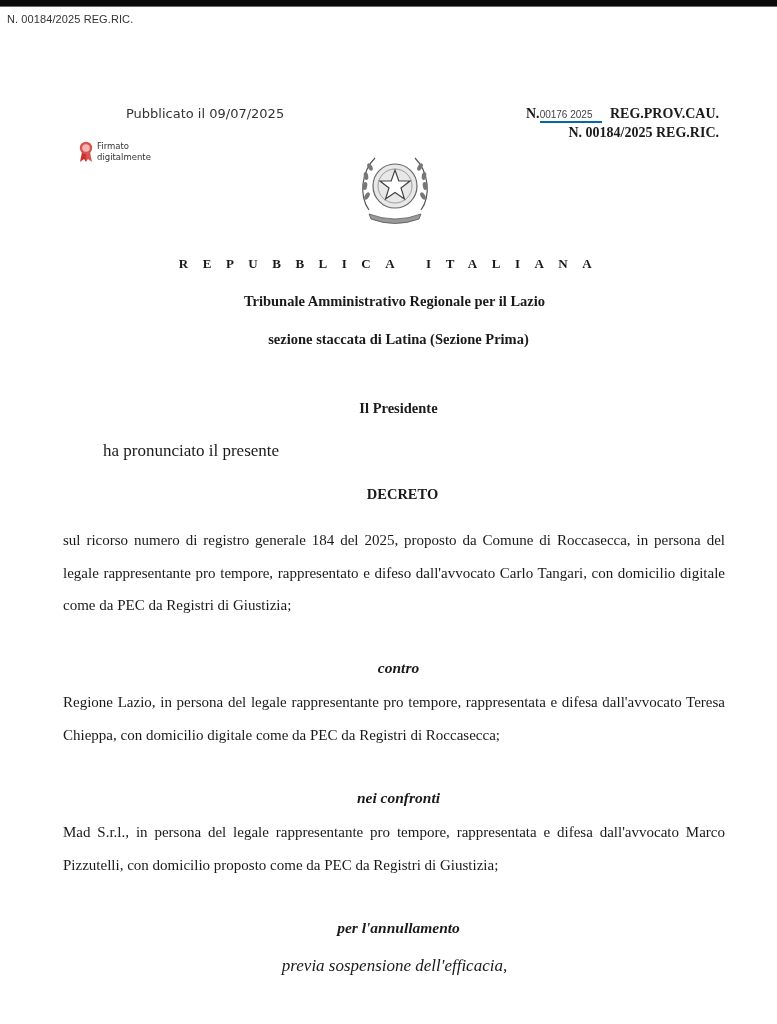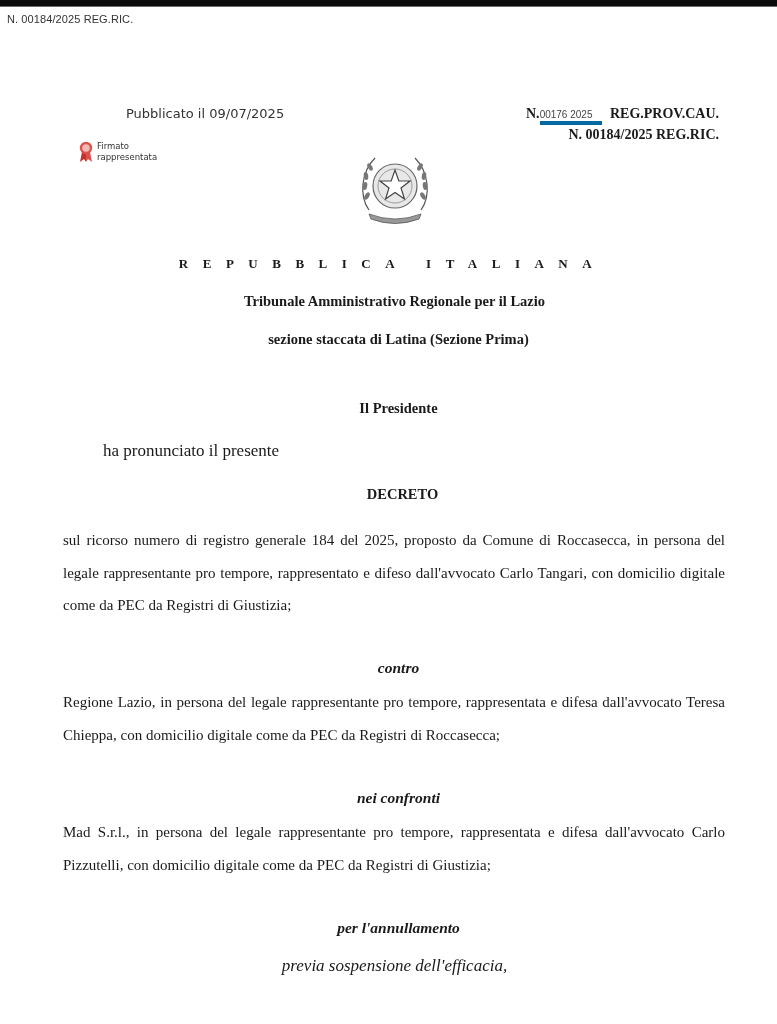--- a/index.html
+++ b/index.html
@@ -69,21 +69,21 @@
       line-height: 19px;
       color: #1a1a1a;
     }
     .refs .num-field {
       font-family: "Liberation Sans", sans-serif;
       font-weight: normal;
       font-size: 10px;
       text-decoration: underline;
       padding-right: 10px;
       color: #444;
-      border-bottom: 4px solid #0369a1;
+      border-bottom: 2px solid #0369a1;
       text-decoration: none;
       display: inline-block;
       line-height: 12px;
       margin-right: 4px;
     }
     .emblem {
       position: absolute;
       left: 355px;
       top: 148px;
       width: 80px;
@@ -175,21 +175,21 @@
 
 <div class="signed">
   <svg class="ribbon" viewBox="0 0 16 22">
     <path d="M4 11 L2 21 L6 18 L8 21 L8 13 Z" fill="#c9302c"></path>
     <path d="M12 11 L14 21 L10 18 L8 21 L8 13 Z" fill="#d9534f"></path>
     <circle cx="8" cy="7" r="6.2" fill="#d9534f"></circle>
     <circle cx="8" cy="7" r="3.8" fill="#f2b8b5"></circle>
   </svg>
   <div class="txt">
     <div>Firmato</div>
-    <div>rappresentata</div>
+    <div>digitalmente</div>
   </div>
 </div>
 
 <div class="refs doc">
   <div>
     <span>N.</span><span class="num-field">00176 2025</span>
     <span>REG.PROV.CAU.</span>
   </div>
   <div>N. 00184/2025 REG.RIC.</div>
 </div>
@@ -222,16 +222,16 @@
 <div class="center doc president">Il Presidente</div>
 <div class="doc pronounced">ha pronunciato il presente</div>
 <div class="center doc decree">DECRETO</div>
 
 <div class="doc para para1">sul ricorso numero di registro generale 184 del 2025, proposto da Comune di Roccasecca, in persona del legale rappresentante pro tempore, rappresentato e difeso dall'avvocato Carlo Tangari, con domicilio digitale come da PEC da Registri di Giustizia;</div>
 
 <div class="center doc heading-it contro">contro</div>
 <div class="doc para para2">Regione Lazio, in persona del legale rappresentante pro tempore, rappresentata e difesa dall'avvocato Teresa Chieppa, con domicilio digitale come da PEC da Registri di Roccasecca;</div>
 
 <div class="center doc heading-it confronti">nei confronti</div>
-<div class="doc para para3">Mad S.r.l., in persona del legale rappresentante pro tempore, rappresentata e difesa dall'avvocato Carlo Pizzutelli, con domicilio digitale come da PEC da Registri di Giustizia;</div>
+<div class="doc para para3">Mad S.r.l., in persona del legale rappresentante pro tempore, rappresentata e difesa dall'avvocato Marco Pizzutelli, con domicilio proposto come da PEC da Registri di Giustizia;</div>
 
 <div class="center doc heading-it annullamento">per l'annullamento</div>
 <div class="center doc sospensione">previa sospensione dell'efficacia,</div>
 
 </body></html>

